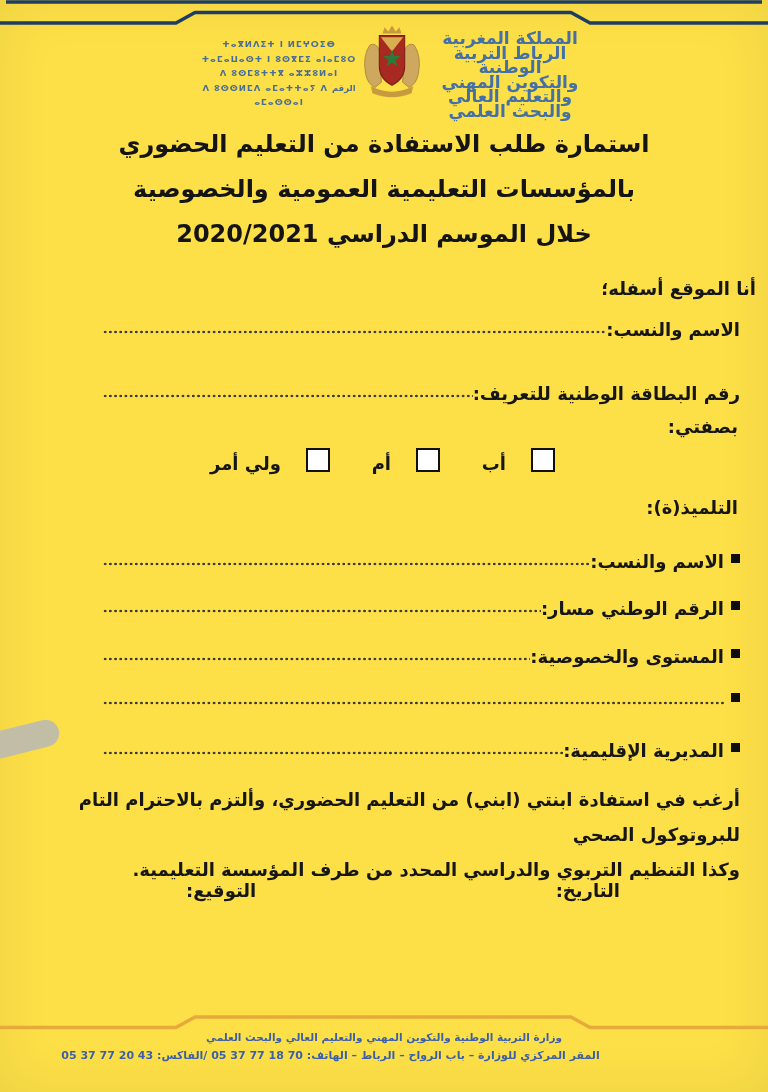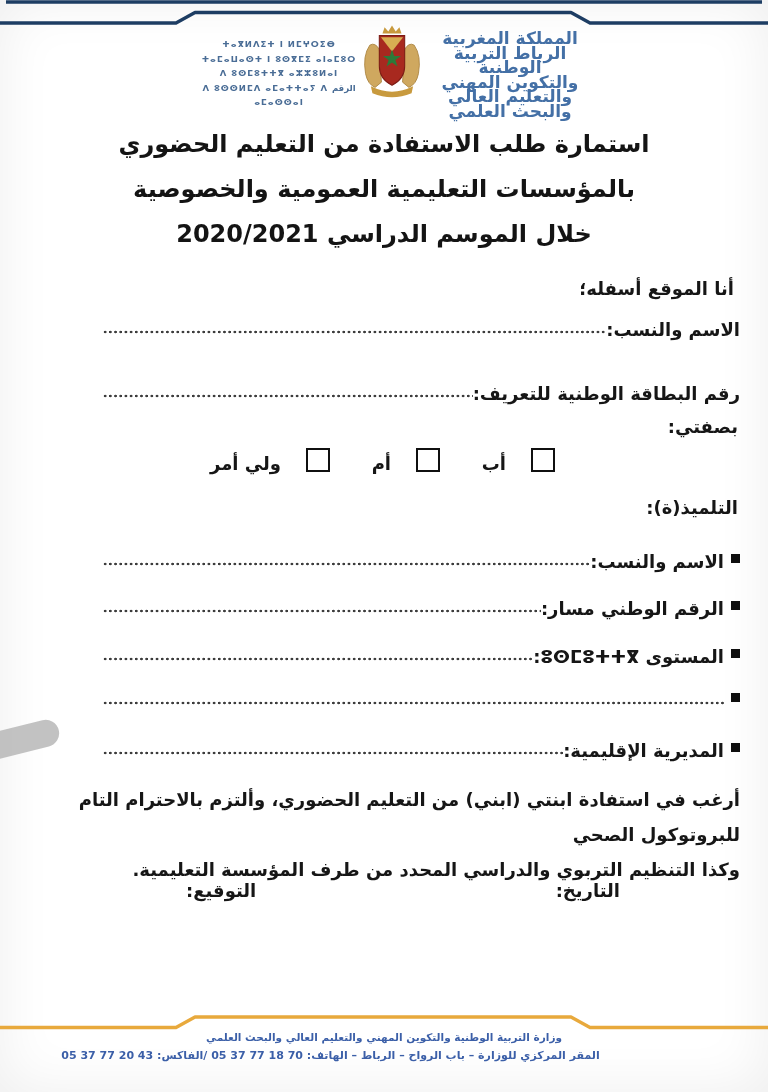--- a/index.html
+++ b/index.html
@@ -1,18 +1,18 @@
 <!DOCTYPE html>
 <html lang="ar" dir="rtl"><head>
 <meta charset="utf-8">
 <style>
   html,body{margin:0;padding:0;background:#e9e9e9;}
   .page{
     position:relative; width:768px; height:1092px; margin:0 auto;
-    background:#ffffff; overflow:hidden;
+    background:#fde047; overflow:hidden;
     font-family:"DejaVu Sans", sans-serif; color:#161616; direction:rtl;
     box-shadow:inset 0 0 55px rgba(0,0,0,0.07);
   }
   svg{display:block;}
   .frame{position:absolute; left:0; width:768px; height:34px;}
   .frame-top{top:0;}
   .frame-bottom{top:1008px;}
 
   
   .tifinagh{
@@ -29,21 +29,21 @@
 
   
   .title{
     position:absolute; top:122px; left:0; width:768px;
     text-align:center; font-weight:700; font-size:24px; line-height:45px;
     color:#141414;
   }
 
   
   .lbl{font-weight:700; font-size:18px; white-space:nowrap;}
-  .intro{position:absolute; top:278px; right:34px;}
+  .intro{position:absolute; top:278px; right:12px;}
   .fieldrow{position:absolute; right:28px; left:103px; display:flex; direction:rtl; align-items:flex-end;}
   .row-name{top:319px;} .row-cin{top:367px;margin-top:16px;}
   .leader{
     flex:1; height:10px; margin-bottom:3px;
     background-image:radial-gradient(circle at 2.2px 5px, #3c3c3c 1.15px, rgba(0,0,0,0) 1.6px);
     background-size:5.2px 10px; background-repeat:repeat-x;
   }
   .capacity{position:absolute; top:416px; right:30px;}
   .checkrow{
     position:absolute; top:451px; right:213px; width:345px;
@@ -160,21 +160,21 @@
     <span class="lbl">الاسم والنسب:</span>
     <span class="leader"></span>
   </div>
   <div class="bulletrow b1">
     <span class="bullet"></span>
     <span class="lbl">الرقم الوطني مسار:</span>
     <span class="leader"></span>
   </div>
   <div class="bulletrow b2">
     <span class="bullet"></span>
-    <span class="lbl">المستوى ⵓⵙⵎⵓⵜⵜⴳ:</span>
+    <span class="lbl">المستوى والخصوصية:</span>
     <span class="leader"></span>
   </div>
   <div class="bulletrow b3">
     <span class="bullet"></span>
     <span class="leader"></span>
   </div>
   <div class="bulletrow b4">
     <span class="bullet"></span>
     <span class="lbl">المديرية الإقليمية:</span>
     <span class="leader"></span>

